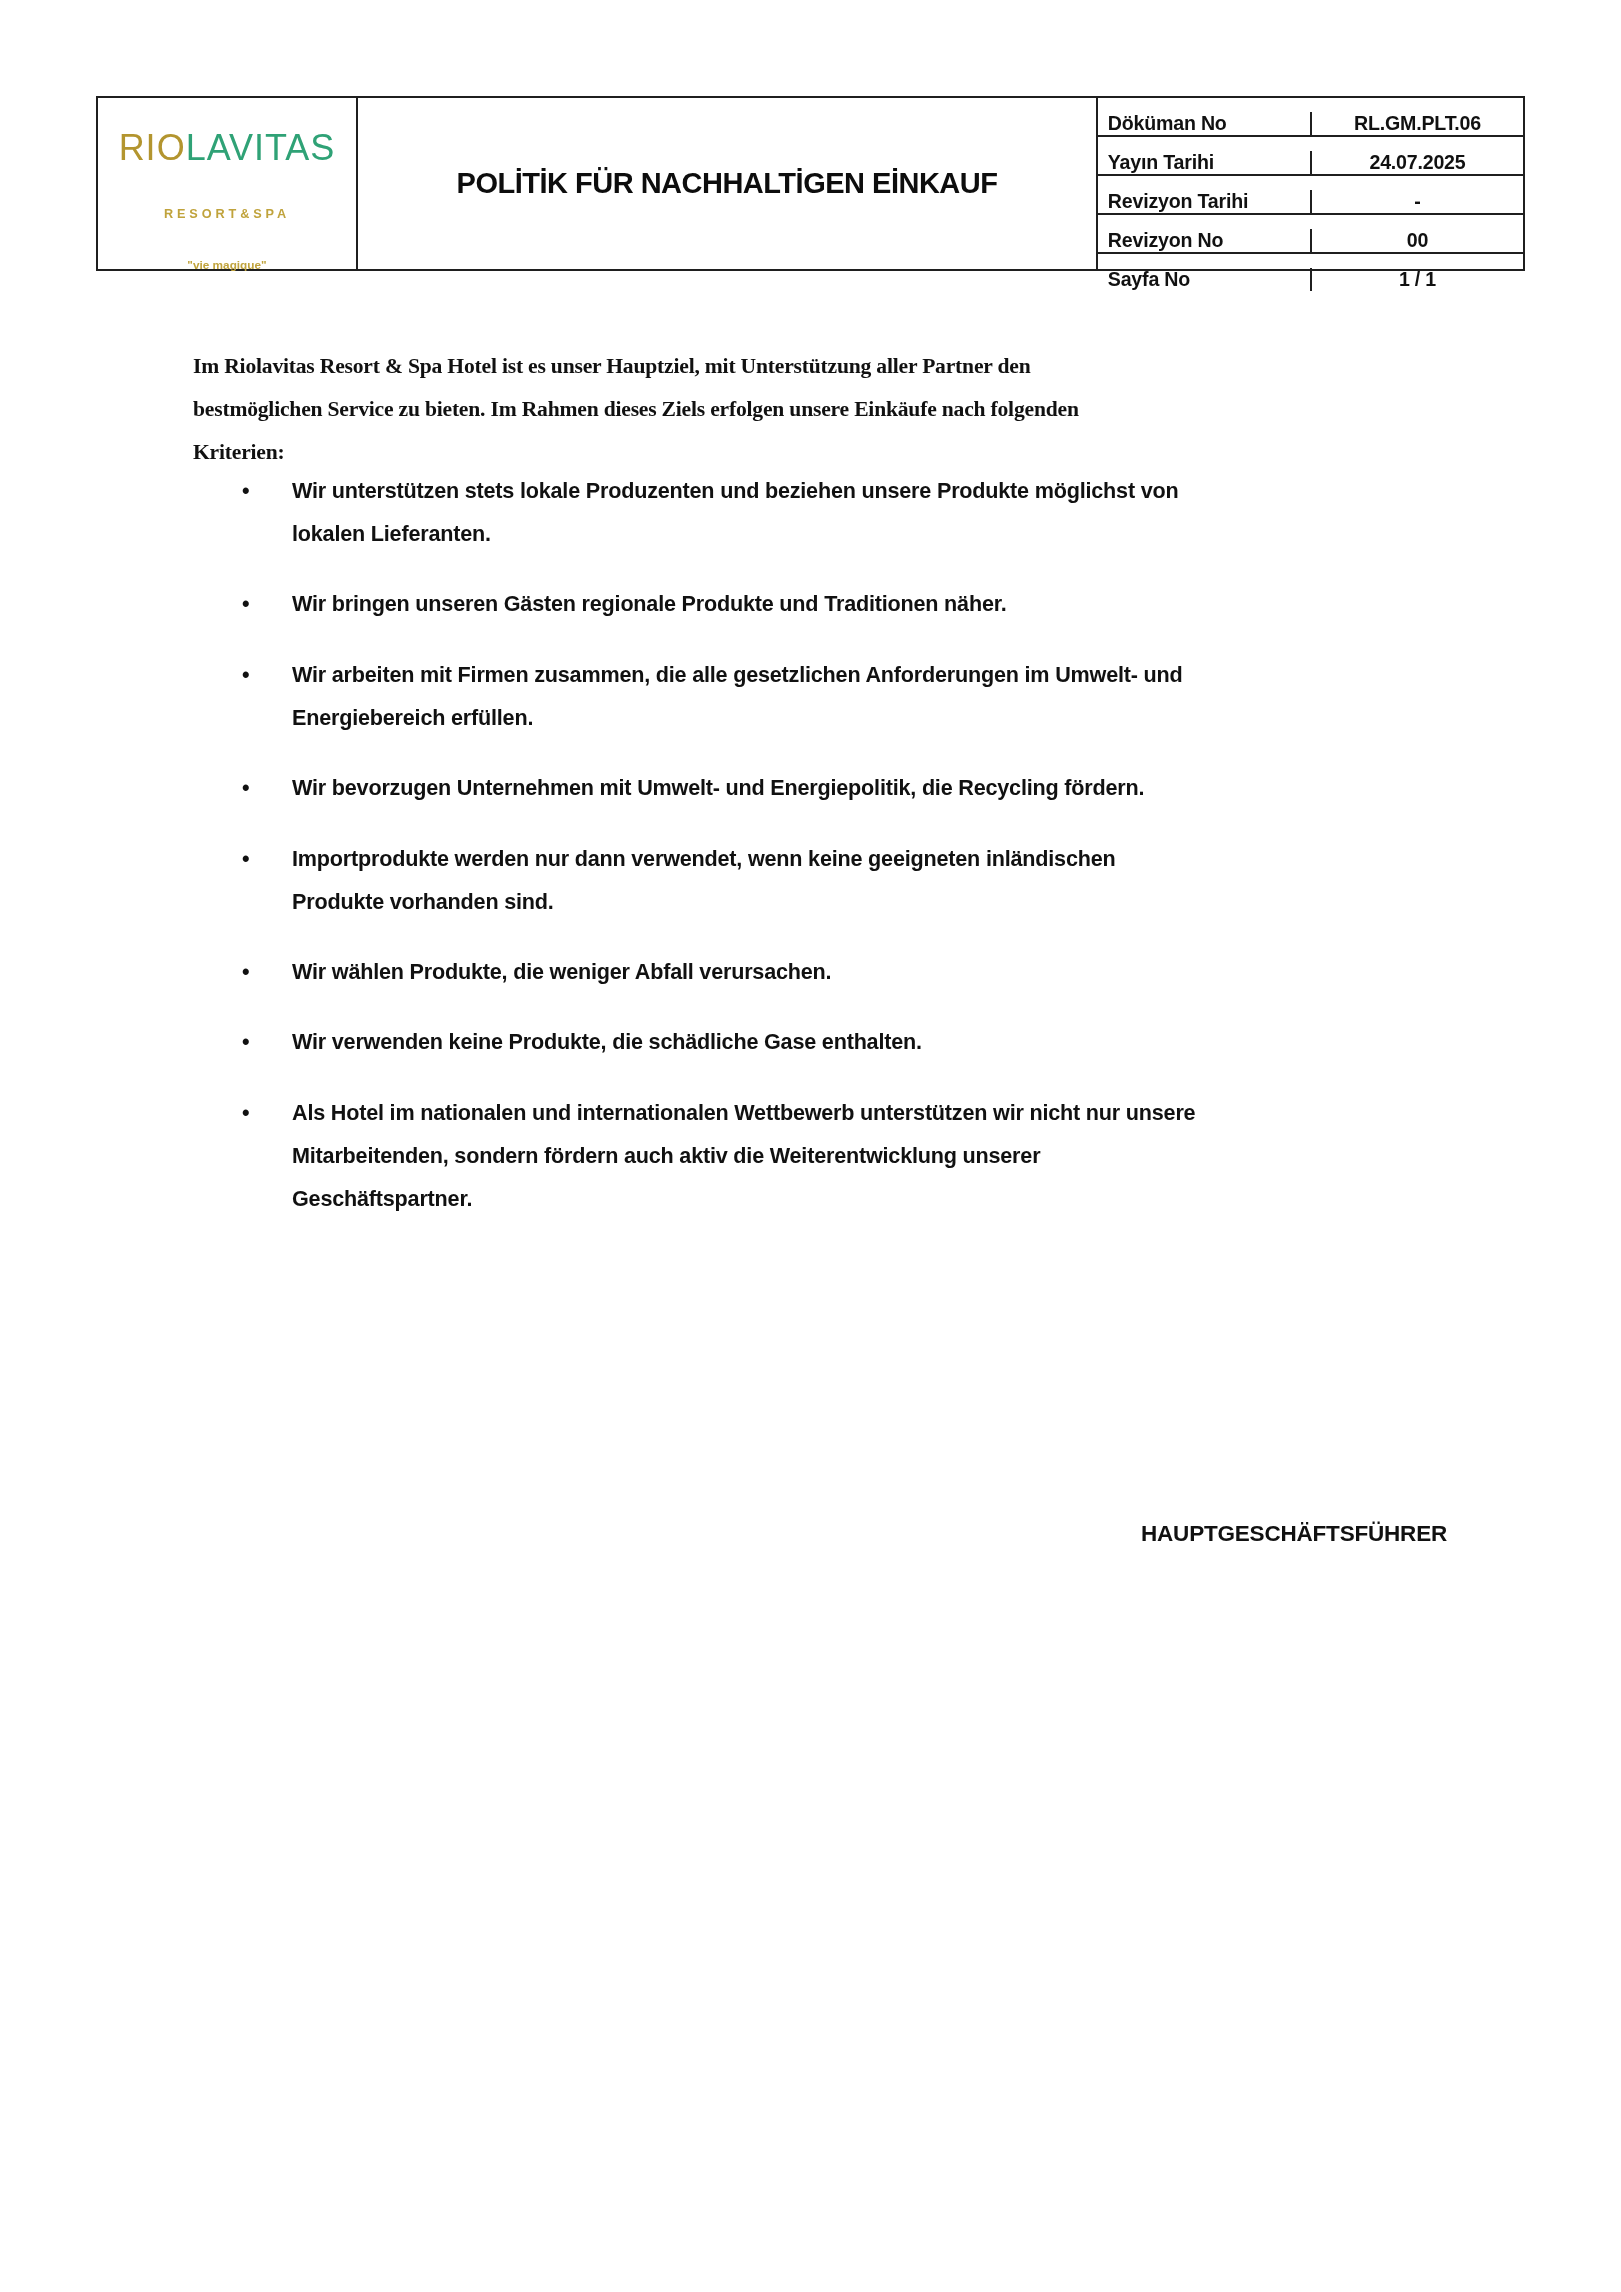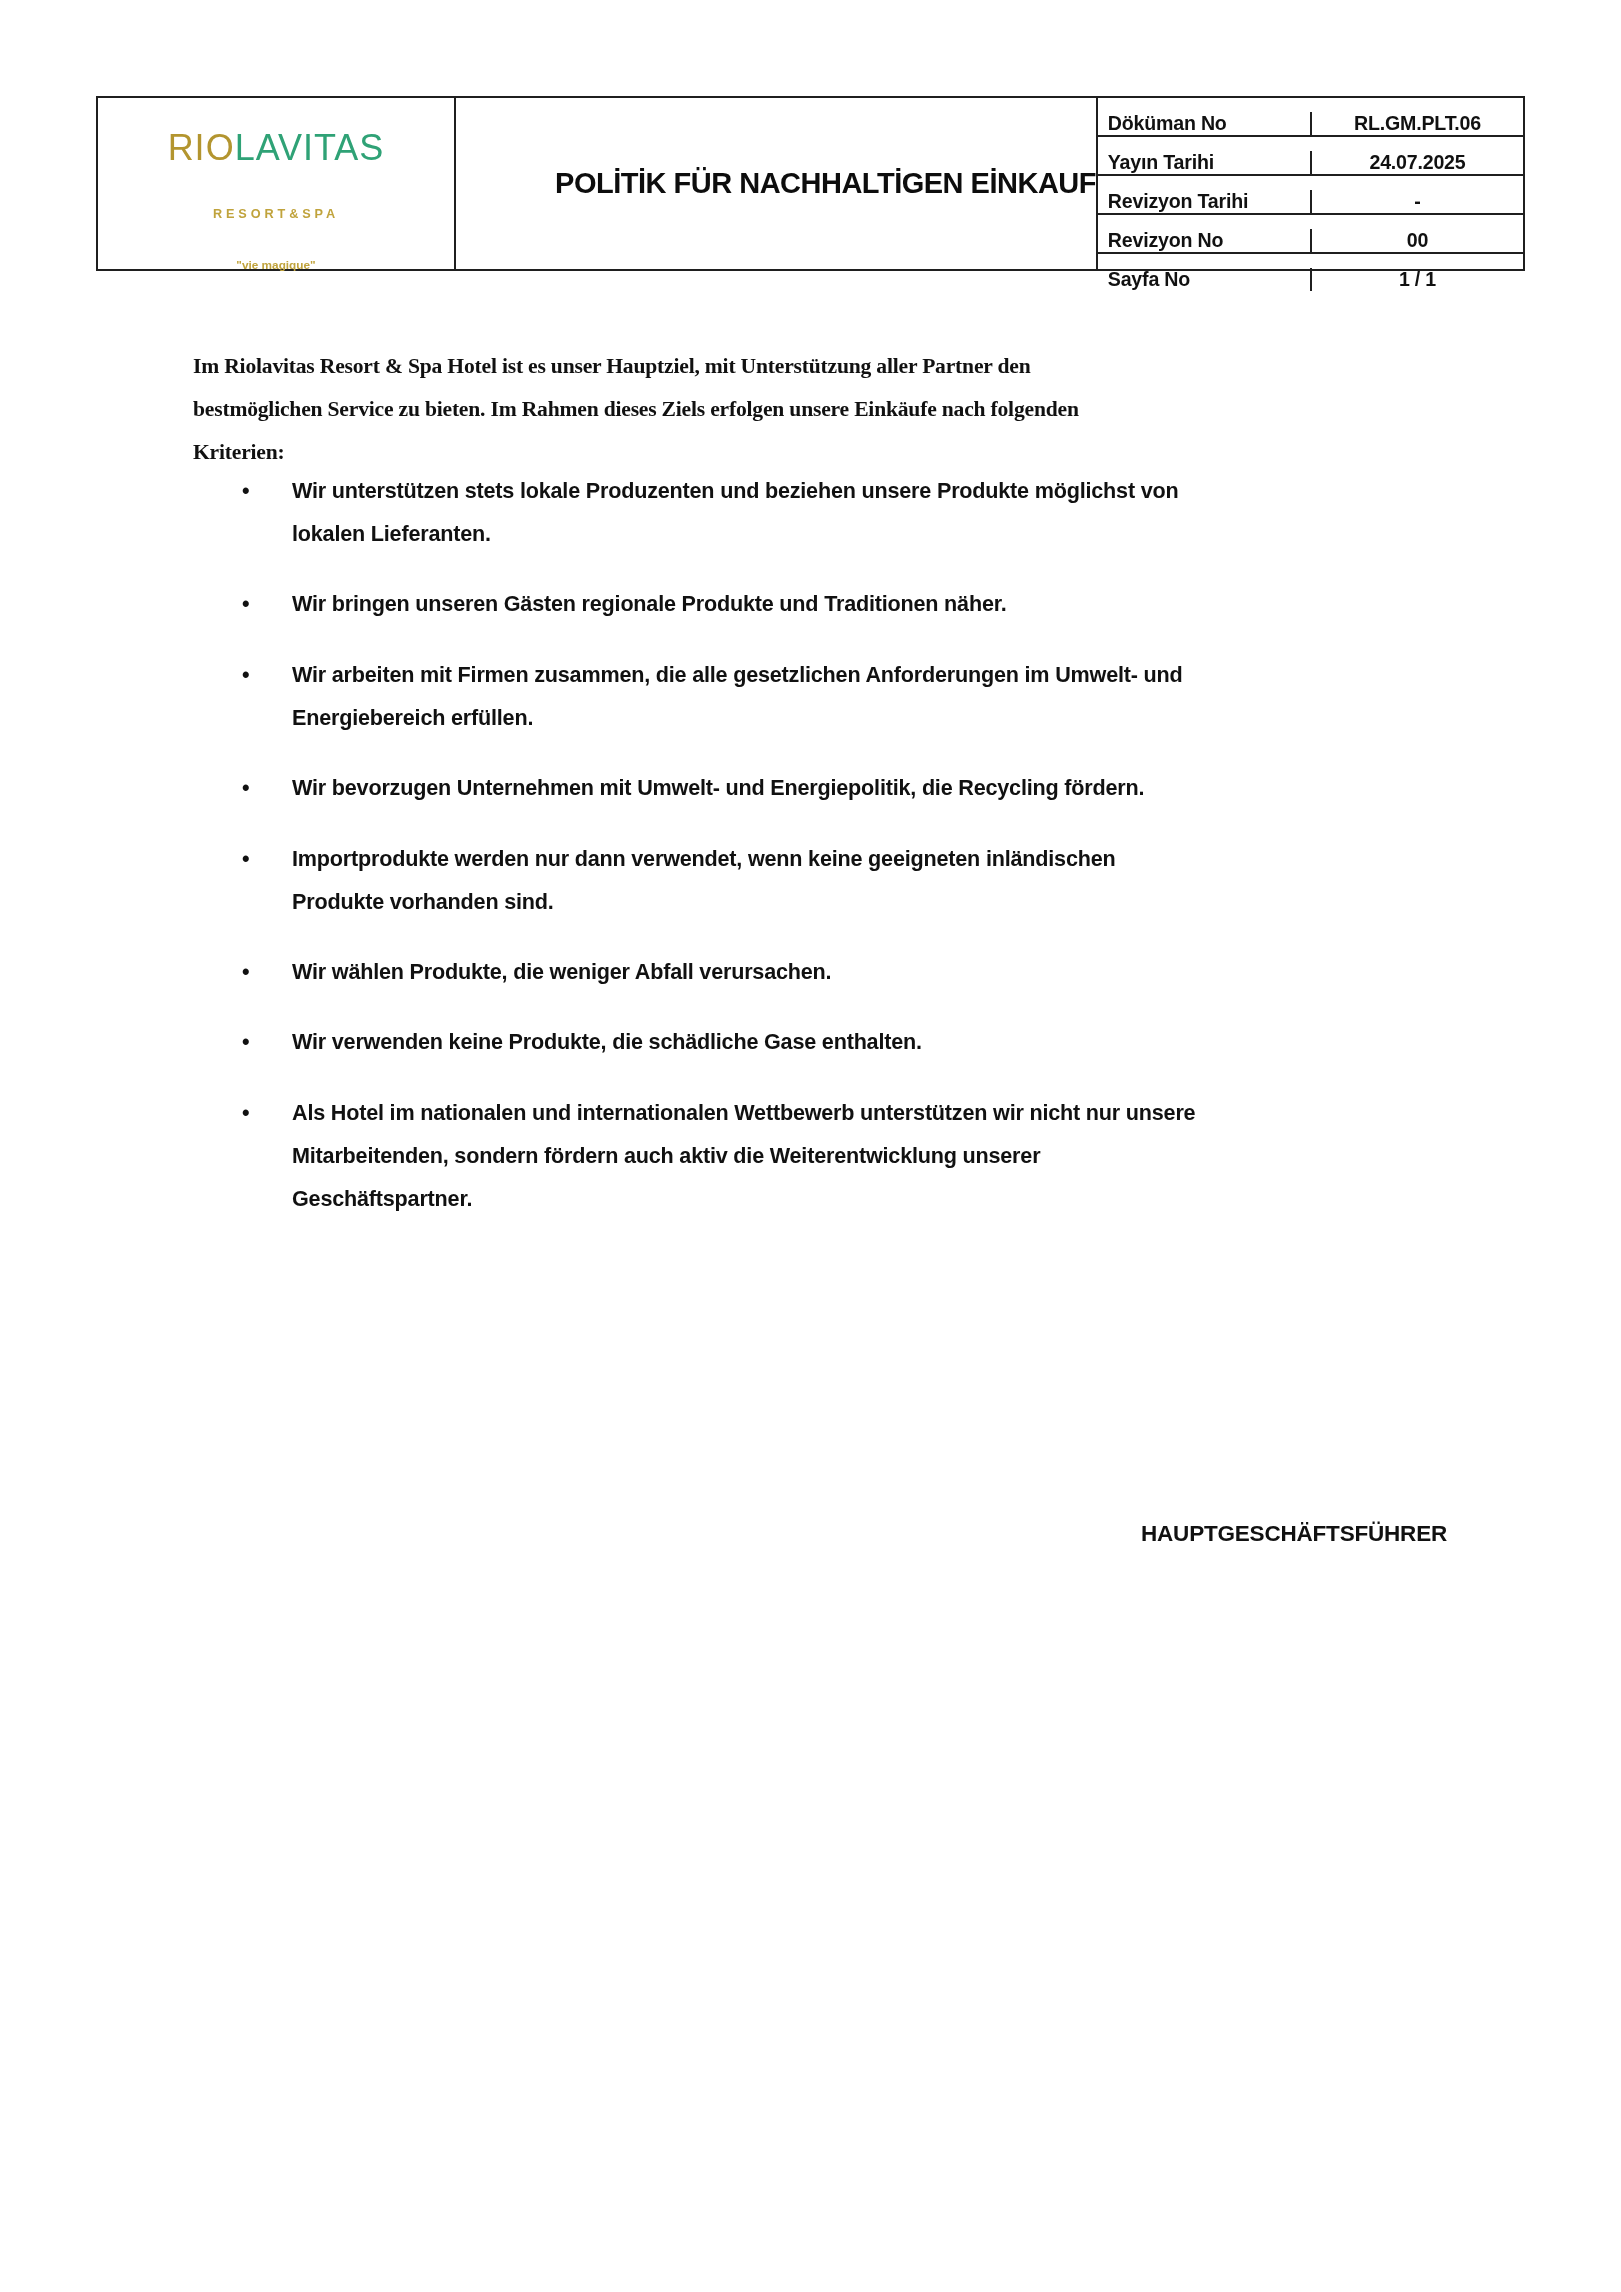--- a/index.html
+++ b/index.html
@@ -13,35 +13,35 @@
 
   
   .header-box {
     position: absolute; left: 96px; top: 96px;
     width: 1429px; height: 175px;
     border: 2px solid #1f1f1f;
     display: flex;
     background: #ffffff;
   }
   .logo-cell {
-    width: 358px;
+    width: 260px;
     border-right: 2px solid #1f1f1f;
     display: flex; flex-direction: column;
     align-items: center; justify-content: center; gap: 34px;
   }
   .brand-line { font-size: 36px; line-height: 1; letter-spacing: 1px; margin-top: 1px; }
   .brand-rio { color: #b3952f; }
   .brand-lavitas { color: #2fa276; }
   .resort-line { font-size: 12.7px; font-weight: bold; letter-spacing: 3.9px; color: #c0a33c; margin-top: 6.9px; }
   .tagline-line { font-size: 11.8px; font-weight: bold; color: #c0a33c; margin-top: 3.9px; }
 
   .title-cell {
     flex: 1;
     border-right: 2px solid #1f1f1f;
-    display: flex; align-items: center; justify-content: flex-end;
+    display: flex; align-items: center; justify-content: center;
   }
   .page-title {
     font-size: 29px; font-weight: bold; letter-spacing: -0.5px;
     color: #0d0d0d; white-space: nowrap;
   }
 
   .info-cell { width: 425px; display: flex; flex-direction: column; }
   .info-row { flex: 1; display: flex; border-bottom: 2px solid #1f1f1f; margin-top: 14px; }
   .info-row:last-child { border-bottom: none; }
   .info-label {

